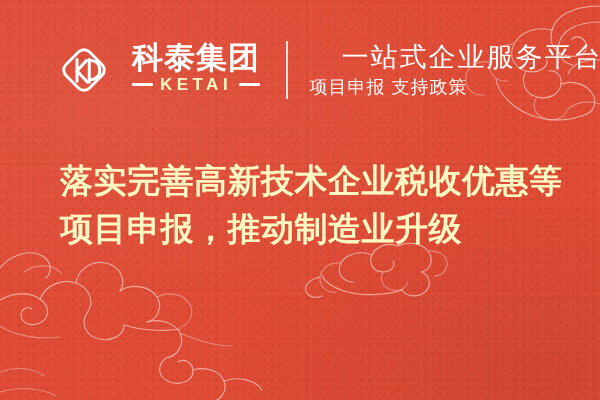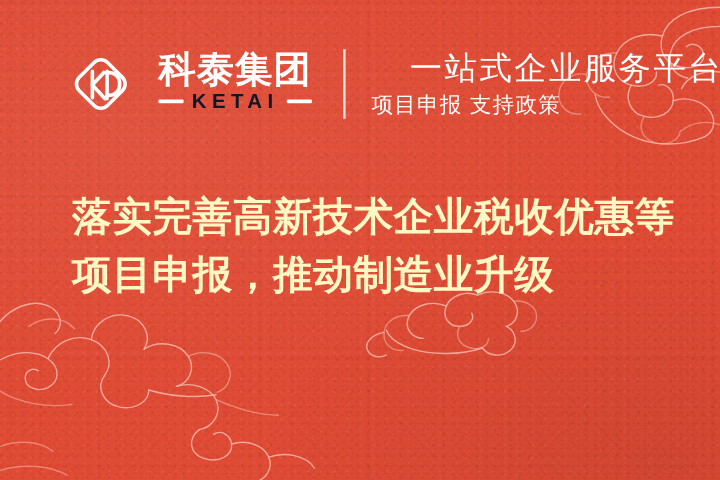--- a/index.html
+++ b/index.html
@@ -104,21 +104,21 @@
   .logo-dash {
     flex: 1 1 auto;
     height: 3px;
     background: #ffffff;
     border-radius: 1px;
     min-width: 12px;
   }
   .logo-en {
     font-size: 17px;
     font-weight: 700;
-    color: #0f172a;
+    color: #fef9c3;
     letter-spacing: 4.5px;
     line-height: 1;
     white-space: nowrap;
   }
 
   .divider {
     width: 1.5px;
     height: 58px;
     background: rgba(255,255,255,.82);
     margin: 0 22px 0 26px;

